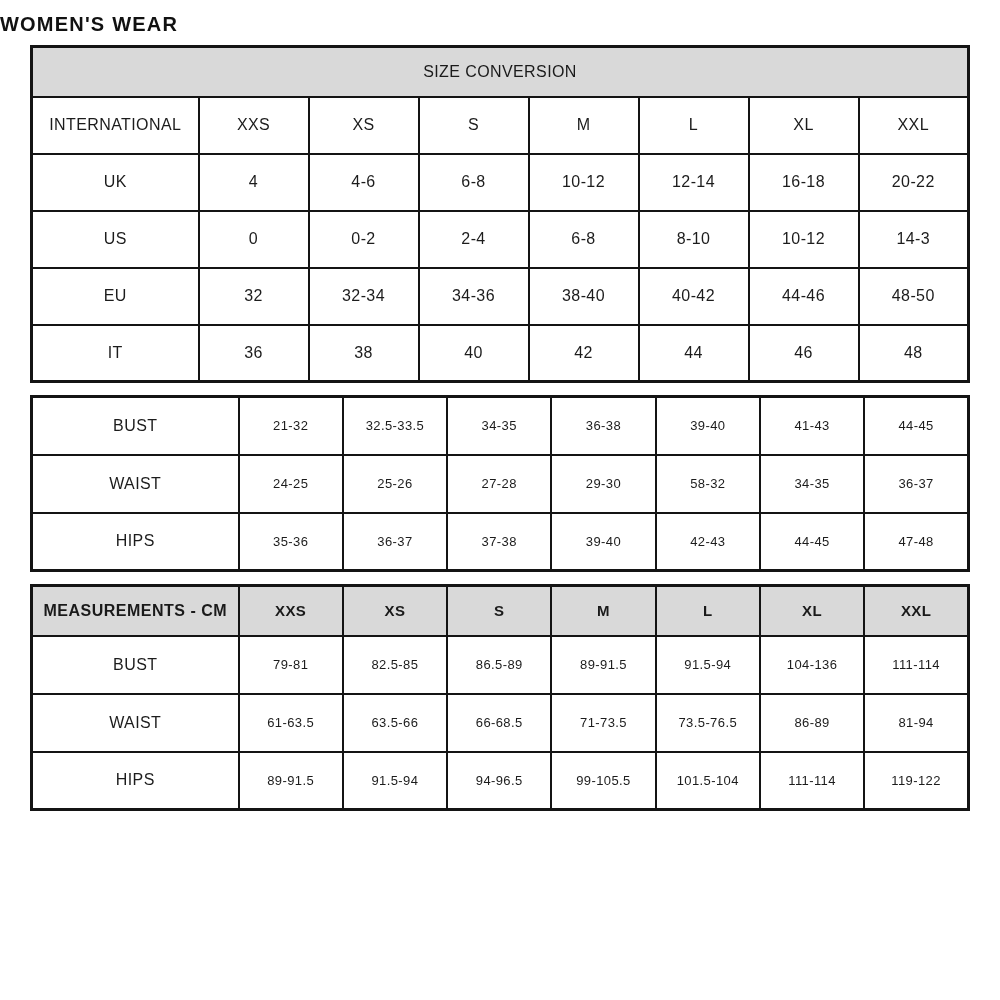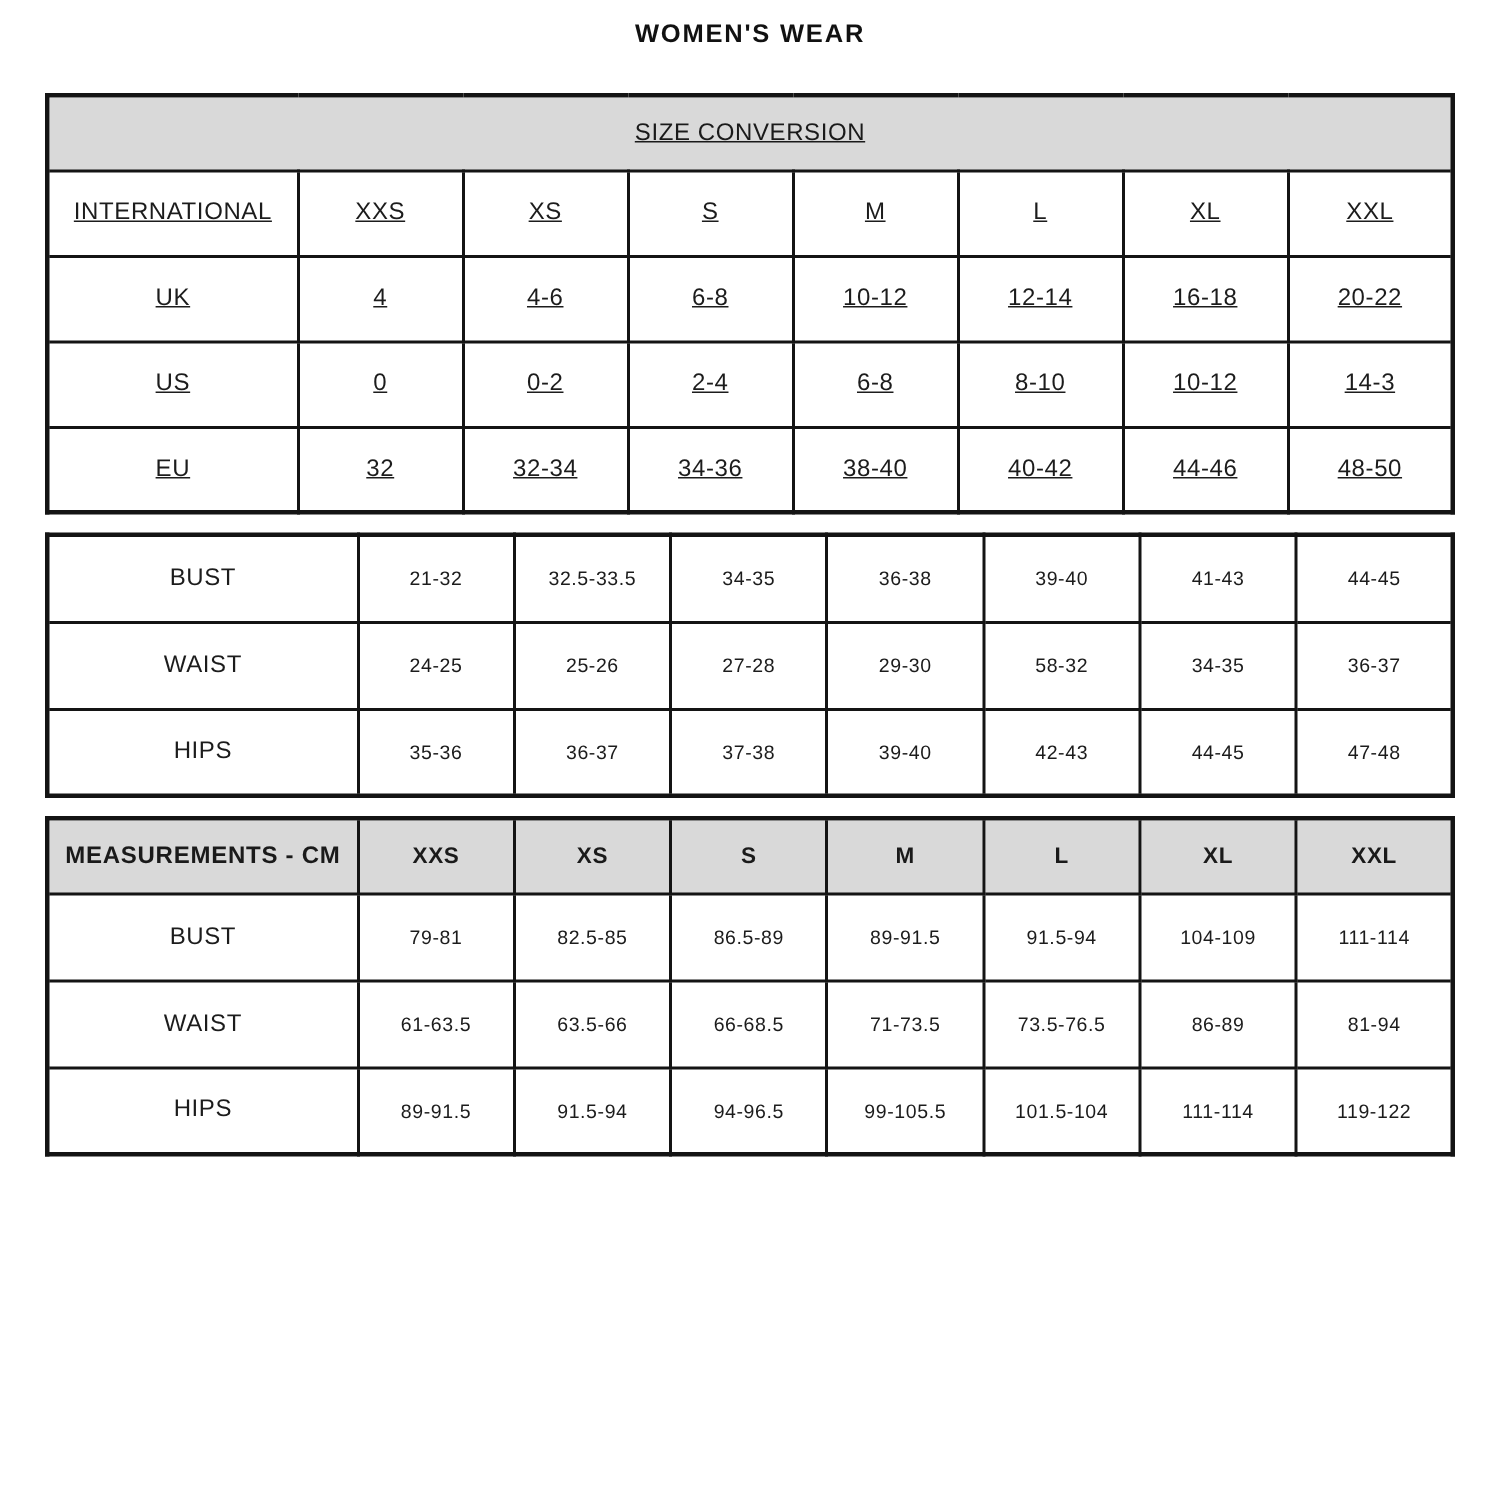--- a/index.html
+++ b/index.html
@@ -9,26 +9,26 @@
     color: #1c1c1c;
   }
   .page {
     width: 1000px;
     height: 1000px;
     background: #ffffff;
     padding-top: 13px;
     overflow: hidden;
   }
   .title {
-    text-align: center;
-    font-size: 17px;
+    text-align: left;
+    font-size: 20px;
     font-weight: 700;
     letter-spacing: 1.2px;
     color: #111111;
-    margin-bottom: 29px;
+    margin-bottom: 9px;
   }
   table.tbl {
     width: 940px;
     margin: 0 auto 12px auto;
     border-collapse: collapse;
     table-layout: fixed;
     border: 3px solid #141414;
   }
   table.tbl td {
     border: 2px solid #141414;
@@ -47,21 +47,21 @@
 
   td.head {
     background: #d9d9d9;
     font-weight: 700;
     font-size: 15px;
     letter-spacing: 0.8px;
     color: #1a1a1a;
   }
   td.head.mlabel { font-size: 16px; letter-spacing: 0.5px; }
 
-  .t1 td { font-size: 16px; font-weight: 400; text-decoration: underline; }
+  .t1 td { font-size: 16px; font-weight: 400; }
   .t1 td.rlabel, .t1 tr.cols-row td { font-weight: 500; }
 
   .t2 td.val, .t3 td.val { font-size: 13px; font-weight: 400; }
   .t2 td.rlabel, .t3 td.rlabel { font-size: 16px; font-weight: 500; text-align: center; }
 </style>
 </head>
 <body>
 
 <div class="page">
 
@@ -108,20 +108,30 @@
     </tr>
     <tr class="sc-row">
       <td class="rlabel">EU</td>
       <td>32</td>
       <td>32-34</td>
       <td>34-36</td>
       <td>38-40</td>
       <td>40-42</td>
       <td>44-46</td>
       <td>48-50</td>
+    </tr>
+    <tr class="sc-row">
+      <td class="rlabel">IT</td>
+      <td>36</td>
+      <td>38</td>
+      <td>40</td>
+      <td>42</td>
+      <td>44</td>
+      <td>46</td>
+      <td>48</td>
     </tr>
   </tbody>
     </table>
 
   <table class="tbl t2">
     <colgroup>
         <col class="c-label2">
         <col span="7">
       </colgroup>
     <tbody>
@@ -174,21 +184,21 @@
       <td class="head">XL</td>
       <td class="head">XXL</td>
     </tr>
     <tr class="m-row">
       <td class="rlabel">BUST</td>
       <td class="val">79-81</td>
       <td class="val">82.5-85</td>
       <td class="val">86.5-89</td>
       <td class="val">89-91.5</td>
       <td class="val">91.5-94</td>
-      <td class="val">104-109</td>
+      <td class="val">104-136</td>
       <td class="val">111-114</td>
     </tr>
     <tr class="m-row">
       <td class="rlabel">WAIST</td>
       <td class="val">61-63.5</td>
       <td class="val">63.5-66</td>
       <td class="val">66-68.5</td>
       <td class="val">71-73.5</td>
       <td class="val">73.5-76.5</td>
       <td class="val">86-89</td>

